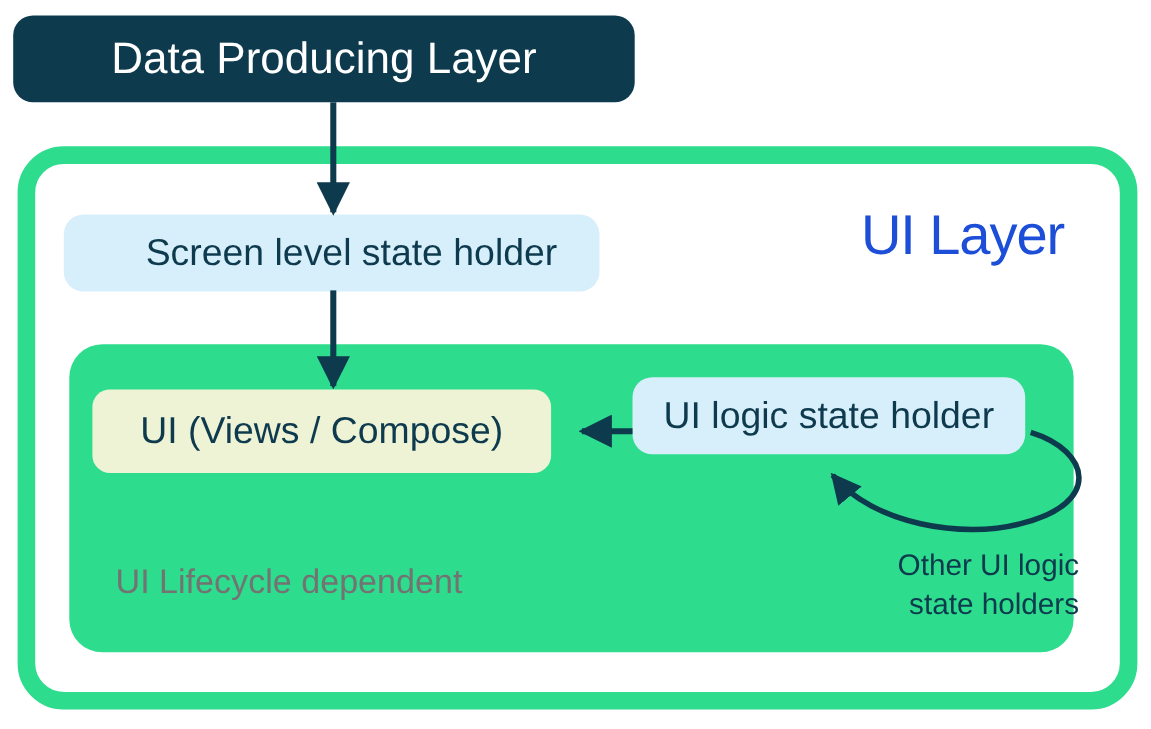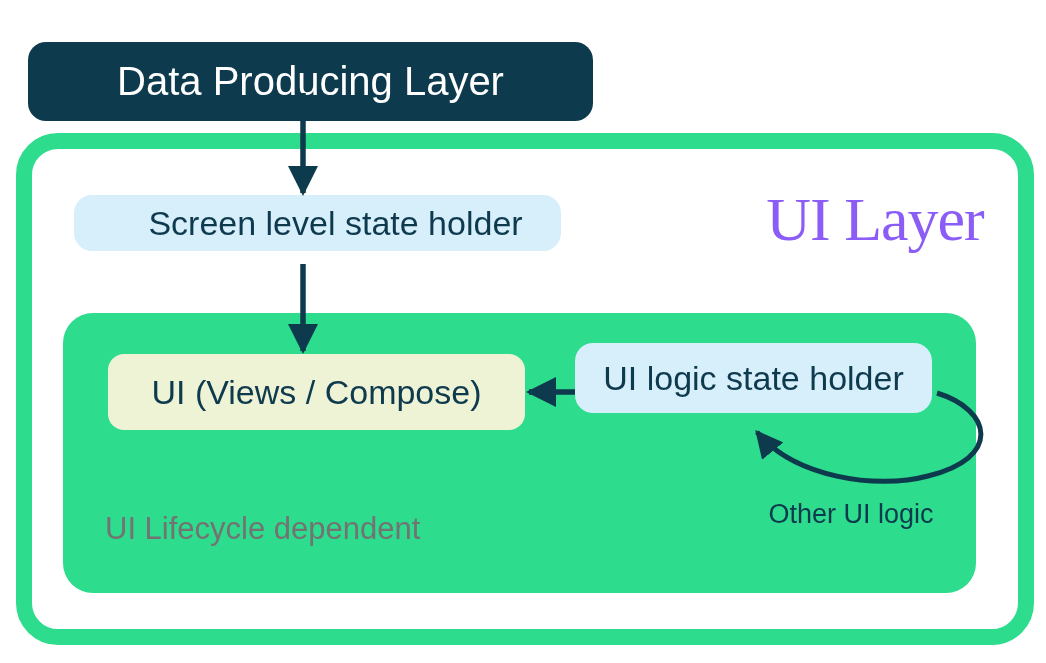--- a/index.html
+++ b/index.html
@@ -16,85 +16,83 @@
     overflow: hidden;
   }
   .box {
     position: absolute;
     display: flex;
     align-items: center;
     justify-content: center;
     box-sizing: border-box;
   }
   .dark-box {
-    left: 28px; top: 14px;
+    left: 12px; top: 14px;
     width: 565px; height: 79px;
     background: #0e3a4e;
     border-radius: 18px;
     color: #ffffff;
     font-size: 40px;
-    margin-top: 28px;
   }
   .outer-box {
     left: 16px; top: 133px;
     width: 1018px; height: 512px;
     background: #ffffff;
     border: 16px solid #2ddc8c;
     border-radius: 42px;
   }
   .ui-layer-label {
     position: absolute;
     left: 755px; top: 184px;
     width: 240px;
     text-align: center;
-    color: #8b5cf6;
-    font-size: 62px;
+    color: #1d4ed8;
+    font-size: 51px;
     letter-spacing: -1px;
-    font-family: Liberation Serif, serif;
   }
   .blue-box {
     background: #d7eefb;
     color: #0e3a4e;
     font-size: 34px;
     border-radius: 18px;
   }
   .blue-box-1 {
-    left: 74px; top: 195px;
-    width: 487px; height: 56px; padding-left: 36px;
+    left: 58px; top: 195px;
+    width: 487px; height: 70px; padding-left: 36px;
   }
   .inner-green {
     position: absolute;
     left: 63px; top: 313px;
     width: 913px; height: 280px;
     background: #2ddc8c;
     border-radius: 30px;
   }
   .cream-box {
-    left: 108px; top: 354px;
+    left: 84px; top: 354px;
     width: 417px; height: 76px;
     background: #eff3d6;
     border-radius: 16px;
     color: #0e3a4e;
     font-size: 34px;
   }
   .blue-box-2 {
     left: 575px; top: 343px;
     width: 357px; height: 70px;
   }
   .lifecycle-label {
     position: absolute;
     left: 105px; top: 511px;
     color: #737373;
     font-size: 31px;
   }
   .other-label {
     position: absolute;
     left: 721px; top: 497px;
     width: 260px;
-    text-align: center;
+    text-align: right;
     color: #0e3a4e;
     font-size: 27px;
     line-height: 35px;
   }
   .arrows {
     position: absolute;
     left: 0; top: 0;
     width: 1046px; height: 663px;
     pointer-events: none;
   }
@@ -123,20 +121,21 @@
   </div>
 
   <div class="box blue-box blue-box-2">
     <span>UI logic state holder</span>
   </div>
 
   <div class="lifecycle-label">UI Lifecycle dependent</div>
 
   <div class="other-label">
     <div>Other UI logic</div>
+    <div>state holders</div>
   </div>
 
   <svg class="arrows" viewBox="0 0 1046 663" xmlns="http://www.w3.org/2000/svg">
     <defs>
       <marker id="head" viewBox="0 0 10 10" refX="9" refY="5" markerWidth="5.5" markerHeight="5.5" orient="auto">
         <path d="M 0 0 L 10 5 L 0 10 z" fill="#0e3a4e"></path>
       </marker>
     </defs>
     <line x1="303" y1="93" x2="303" y2="193" stroke="#0e3a4e" stroke-width="5.5" marker-end="url(#head)"></line>
     <line x1="303" y1="264" x2="303" y2="351" stroke="#0e3a4e" stroke-width="5.5" marker-end="url(#head)"></line>

